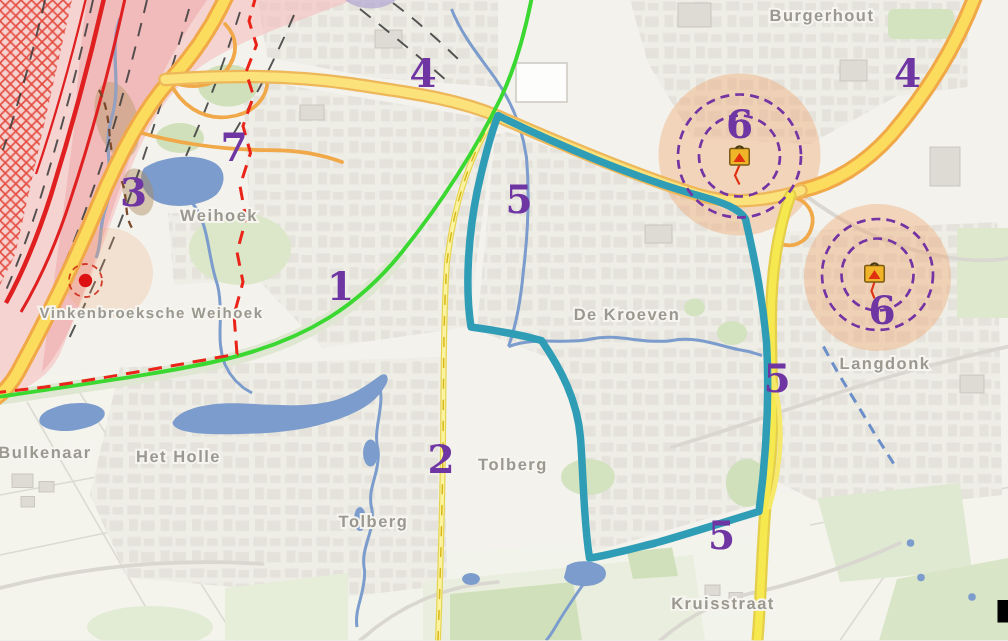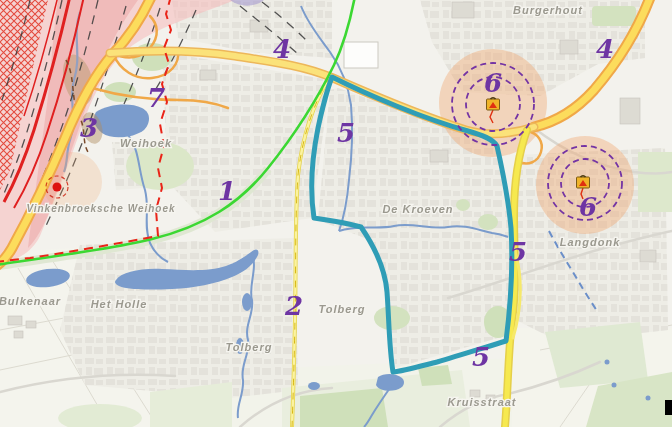--- a/index.html
+++ b/index.html
@@ -2,21 +2,20 @@
 <html><head>
 <meta charset="utf-8">
 <style>
   html,body{margin:0;padding:0;background:#ffffff;}
   .stage{
     position:relative;
     width:672px;height:427px;
     overflow:hidden;
     box-shadow:0 0 0 1px #b8b8b8 inset;
     font-family:"Liberation Sans", sans-serif;
-    font-style:italic;
   }
   svg{display:block;}
   text{user-select:none;}
   .place-label{
     font-family:"Liberation Sans", sans-serif;
     font-weight:bold;
     fill:#9b998f;
     stroke:#f6f5f0;
     stroke-width:2.6px;
     paint-order:stroke;

